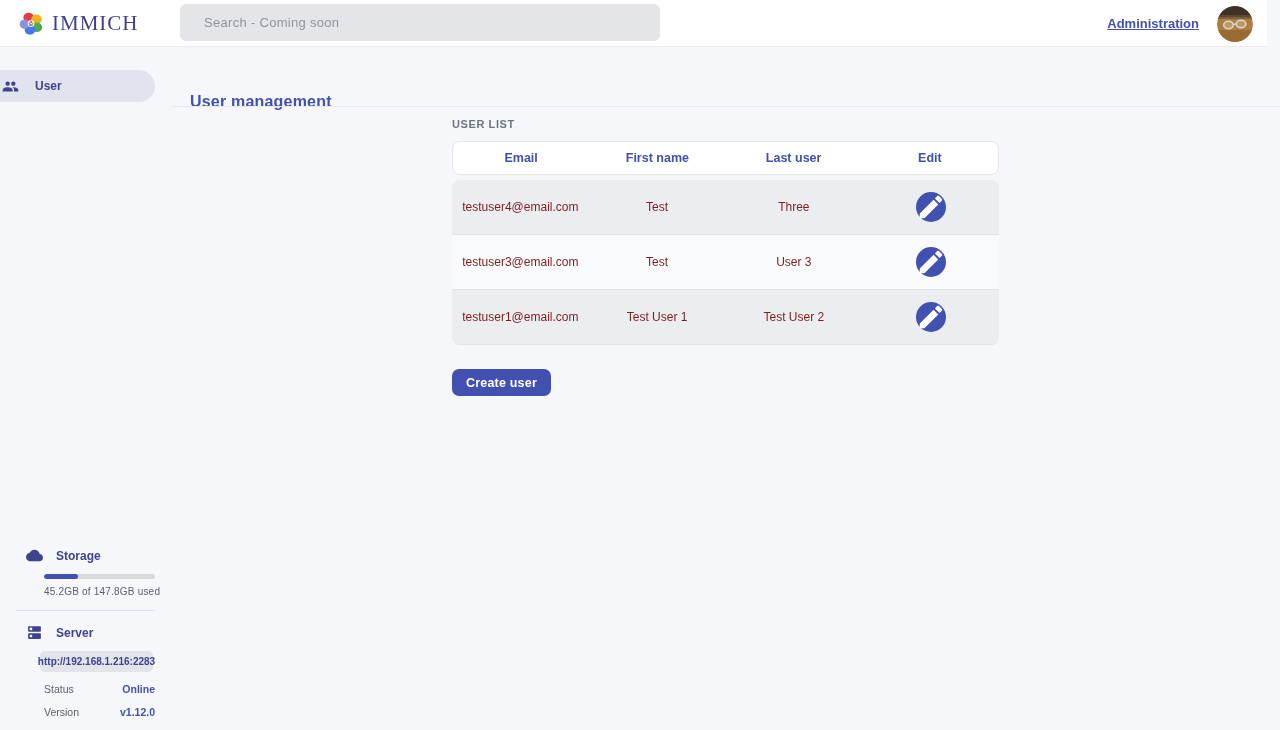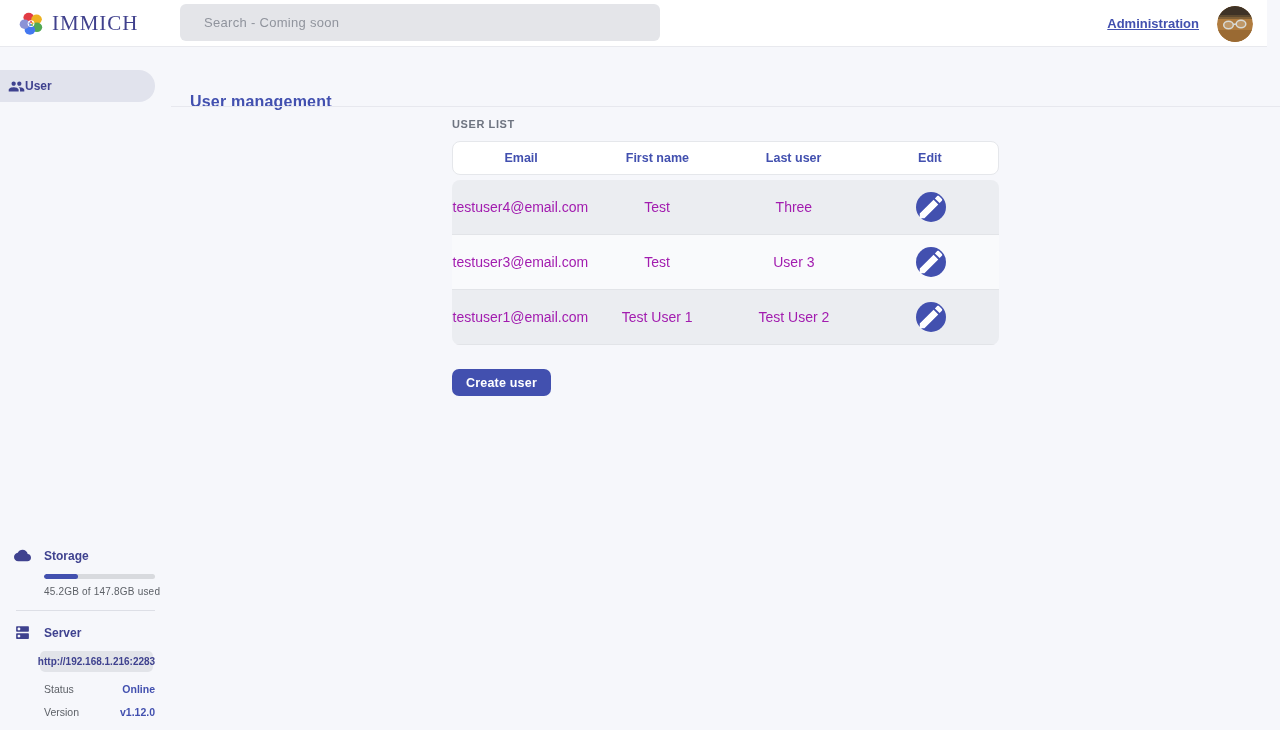--- a/index.html
+++ b/index.html
@@ -41,28 +41,28 @@
     text-decoration: underline; cursor: pointer;
   }
   .avatar { width: 36px; height: 36px; border-radius: 50%; overflow: hidden; cursor: pointer; }
   .avatar svg { display: block; }
 
   
   .sidebar { position: absolute; top: 47px; left: 0; bottom: 0; width: 171px; }
   .nav-item {
     margin-top: 23px; width: 155px; height: 32px;
     background: #e1e3ed; border-radius: 0 9999px 9999px 0;
-    display: flex; align-items: center; gap: 0; padding-left: 8px;
+    display: flex; align-items: center; gap: 16px; padding-left: 2px;
     cursor: pointer;
   }
   .nav-item .icon { width: 17px; height: 17px; color: #3f428f; }
   .nav-item-label { font-size: 12px; font-weight: 700; color: #3f428f; }
 
   .sidebar-bottom { position: absolute; left: 0; bottom: 12px; width: 171px; }
-  .side-block-head { display: flex; align-items: center; gap: 13px; padding-left: 14px; }
+  .side-block-head { display: flex; align-items: center; gap: 13px; padding-left: 26px; }
   .side-block-head .icon { width: 17px; height: 17px; color: #3f428f; }
   .side-title { font-size: 12px; font-weight: 700; color: #3f428f; }
   .storage-bar {
     margin: 10px 16px 0 44px; height: 5px; width: 111px;
     background: #d8dade; border-radius: 3px; overflow: hidden;
   }
   .storage-bar-fill { height: 100%; background: #4250af; border-radius: 3px; }
   .storage-text { margin: 7px 0 0 44px; font-size: 10px; color: #5d6167; letter-spacing: 0.2px; }
   .side-divider { margin: 13px 16px 13px 16px; border: none; border-top: 1px solid #dddfe6; }
   .server-url-pill {
@@ -99,21 +99,21 @@
     display: flex; align-items: center;
   }
   .th-cell {
     flex: 1 1 0; text-align: center;
     font-size: 12.5px; font-weight: 600; color: #4250af;
   }
   .table-body { margin-top: 5px; border-radius: 8px; overflow: hidden; }
   .table-row { height: 55px; display: flex; align-items: center; border-bottom: 1px solid #e2e4e8; }
   .table-row.striped { background: #ebedf1; }
   .table-row.plain { background: #f9fafc; }
-  .td-cell { flex: 1 1 0; text-align: center; font-size: 14px; color: #a21caf; }
+  .td-cell { flex: 1 1 0; text-align: center; font-size: 12px; color: #7f1d1d; }
   .edit-cell { flex: 1 1 0; display: flex; justify-content: center; }
   .edit-btn {
     width: 30px; height: 30px; border-radius: 50%; border: none;
     background: #4250af; color: #ffffff; cursor: pointer;
     display: flex; align-items: center; justify-content: center;
   }
   .edit-btn svg { width: 14px; height: 14px; }
   .create-btn {
     margin-top: 24px; height: 27px; padding: 0 14px;
     background: #4250af; color: #ffffff; border: none; border-radius: 7px;

